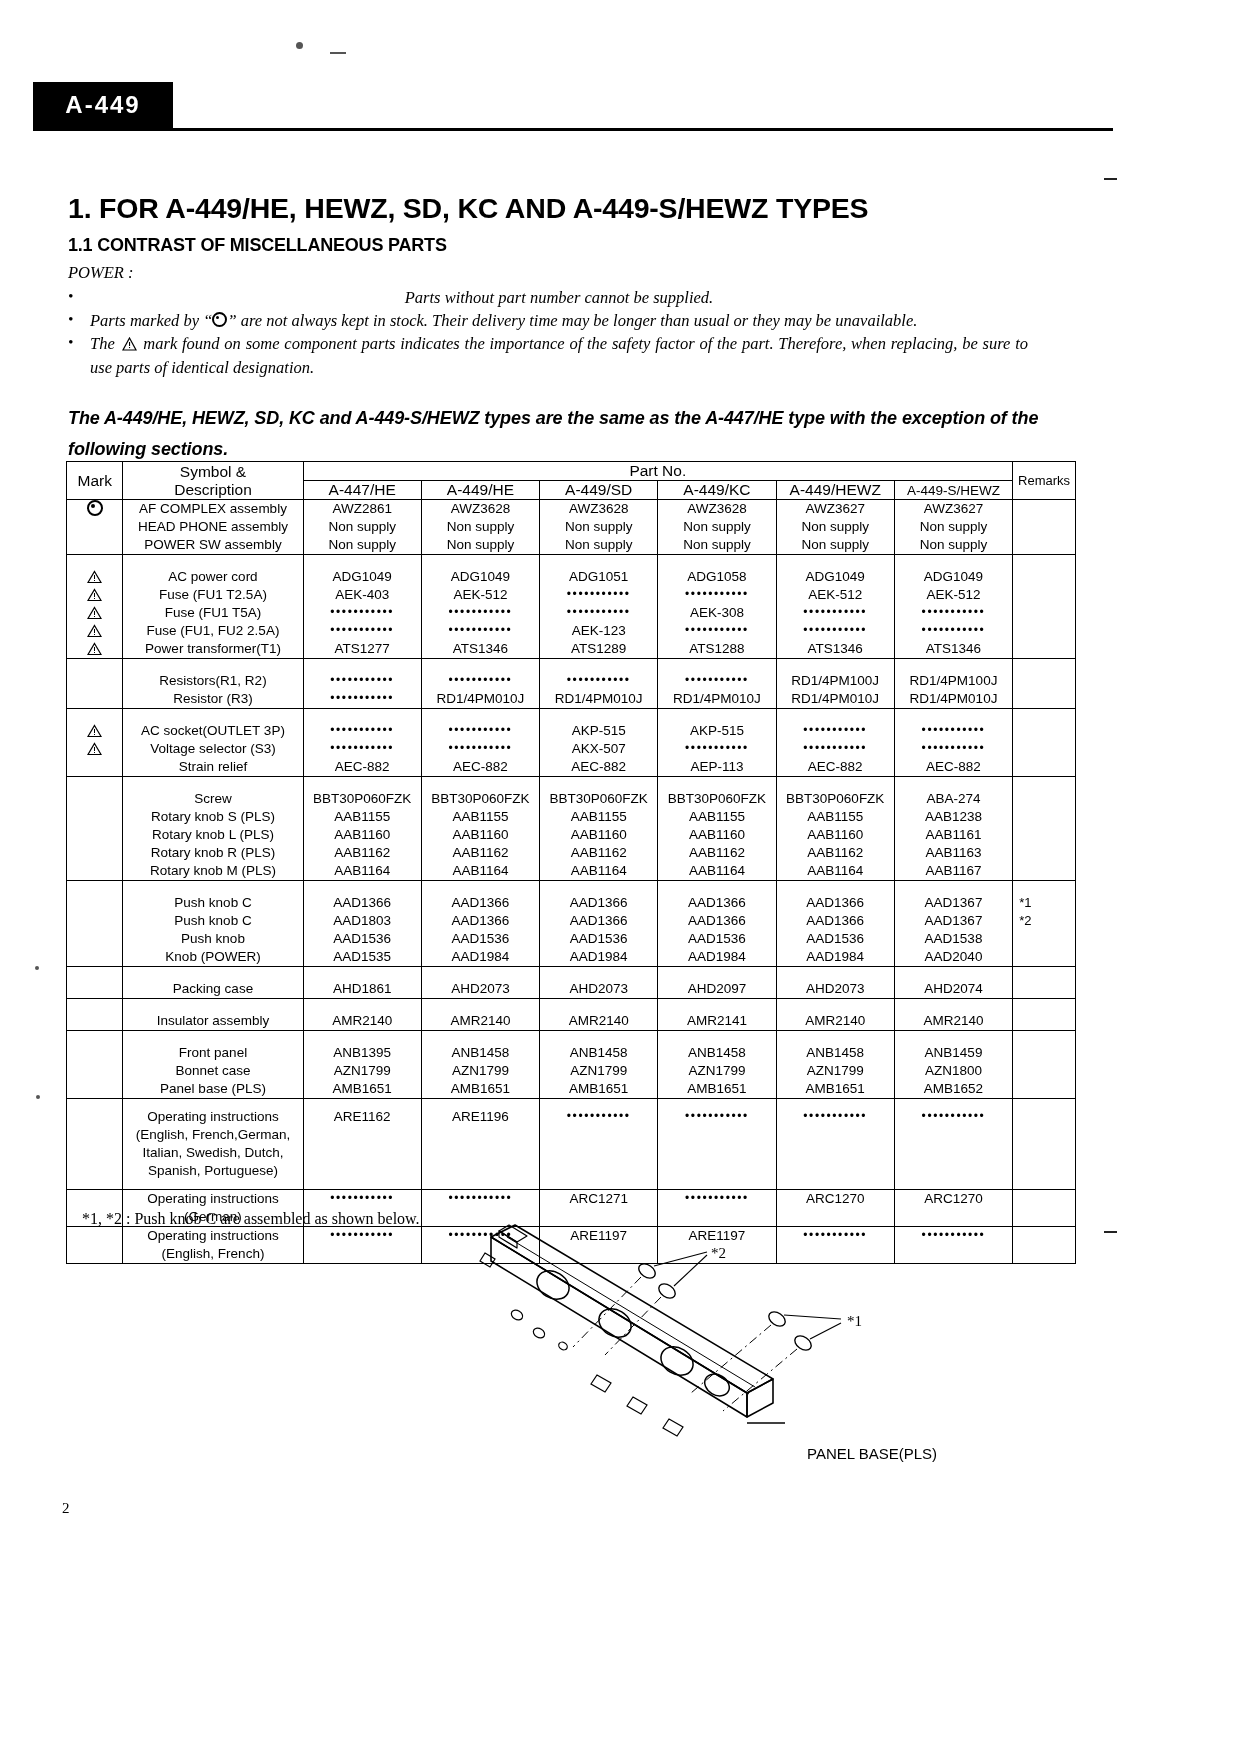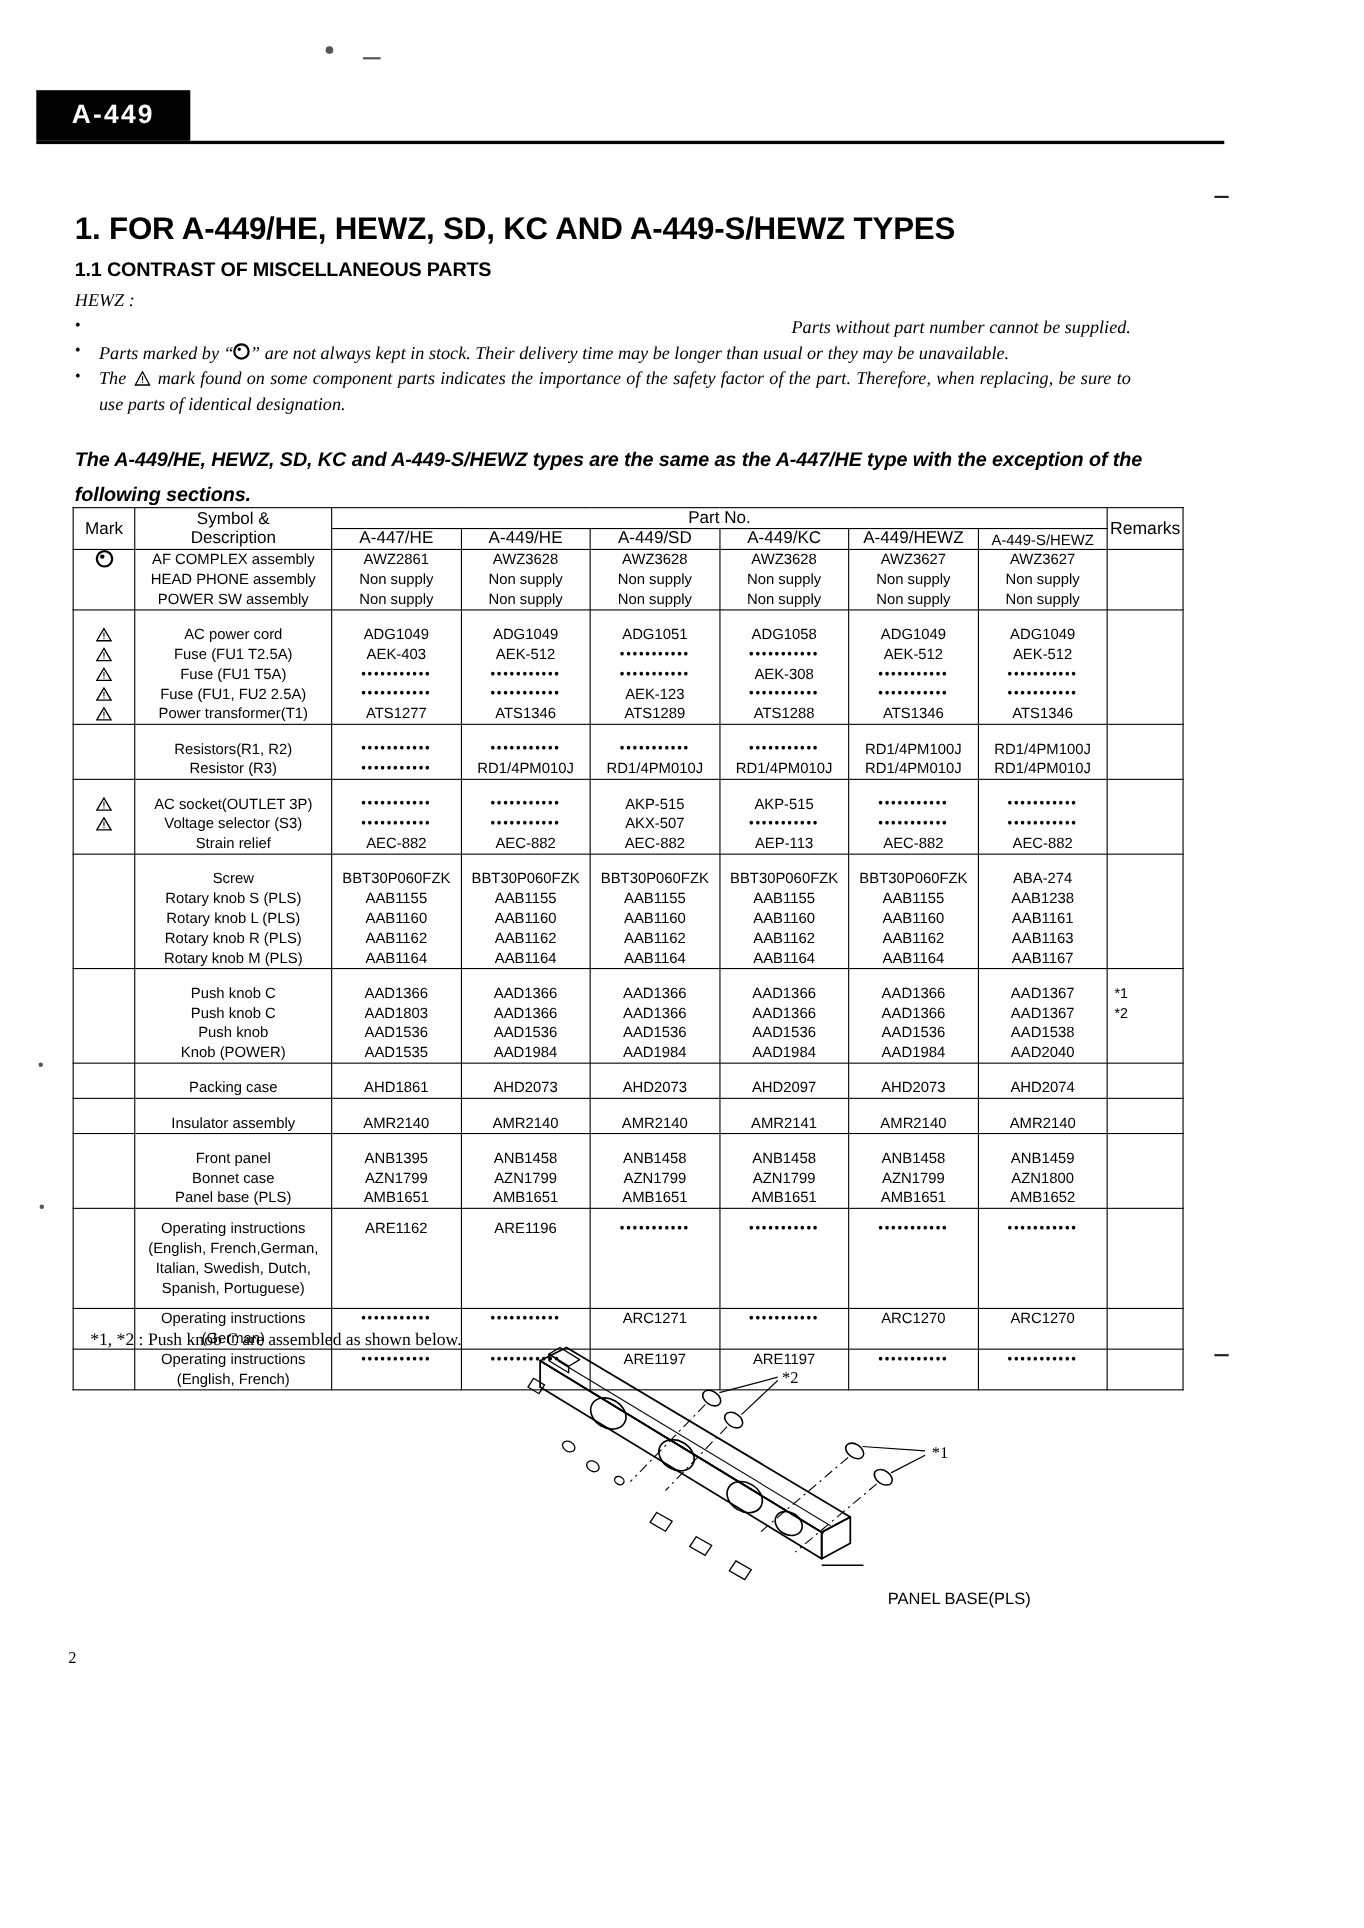--- a/index.html
+++ b/index.html
@@ -44,21 +44,21 @@
     font-family:"Liberation Serif", serif;font-style:italic;font-size:16.5px;
     line-height:1.33;
   }
   .notes-title{margin-bottom:3px;}
   .note-row{display:flex;align-items:flex-start;margin-bottom:1px;}
   .bullet{
     flex:0 0 auto;width:22px;text-align:left;font-size:15px;
     line-height:1.33;
   }
   .note-text{flex:1 1 auto;text-align:justify;}
-  .note-text.nj{text-align:right;}
+  .note-text.nj{text-align:center;}
   .inline-circ{
     display:inline-block;width:11px;height:11px;border-radius:50%;
     border:2px solid #000;position:relative;vertical-align:-1px;
   }
   .inline-circ::after{
     content:"";position:absolute;left:2px;top:2px;width:3px;height:3px;
     background:#000;border-radius:50%;
   }
   .inline-tri{display:inline-block;vertical-align:-2px;margin:0 2px;}
 
@@ -153,21 +153,21 @@
 
   <div class="model-badge">
     <span>A-449</span>
   </div>
   <div class="badge-tail"></div>
 
   <div class="h1">1. FOR A-449/HE, HEWZ, SD, KC AND A-449-S/HEWZ TYPES</div>
   <div class="h2">1.1 CONTRAST OF MISCELLANEOUS PARTS</div>
 
   <div class="notes">
-    <div class="notes-title">HEWZ :</div>
+    <div class="notes-title">POWER :</div>
 
     <div class="note-row">
       <span class="bullet">•</span>
       <span class="note-text nj">Parts without part number cannot be supplied.</span>
     </div>
 
     <div class="note-row">
       <span class="bullet">•</span>
       <span class="note-text"><span>Parts marked by “</span><span class="inline-circ"></span><span>” are not always kept in stock.  Their delivery time may be longer than usual or they may be unavailable.</span></span>
     </div>
@@ -187,21 +187,21 @@
   <div class="tbl-wrap">
     <table class="parts">
       <thead>
         <tr>
           <th class="hd col-mark" rowspan="2">Mark</th>
           <th class="hd col-desc hd-sym" rowspan="2">
             <span style="display:block">Symbol &amp;</span>
             <span style="display:block">Description</span>
           </th>
           <th class="hd" colspan="6">Part No.</th>
-          <th class="hd col-rem" rowspan="2" style="font-size:16px;">Remarks</th>
+          <th class="hd col-rem" rowspan="2" style="font-size:13px;">Remarks</th>
         </tr>
         <tr id="subhead-row">
             <th class="hd col-part">A-447/HE</th>
             <th class="hd col-part">A-449/HE</th>
             <th class="hd col-part">A-449/SD</th>
             <th class="hd col-part">A-449/KC</th>
             <th class="hd col-part">A-449/HEWZ</th>
             <th class="hd col-part" style="font-size: 13.5px;">A-449-S/HEWZ</th>
           </tr>
       </thead>

